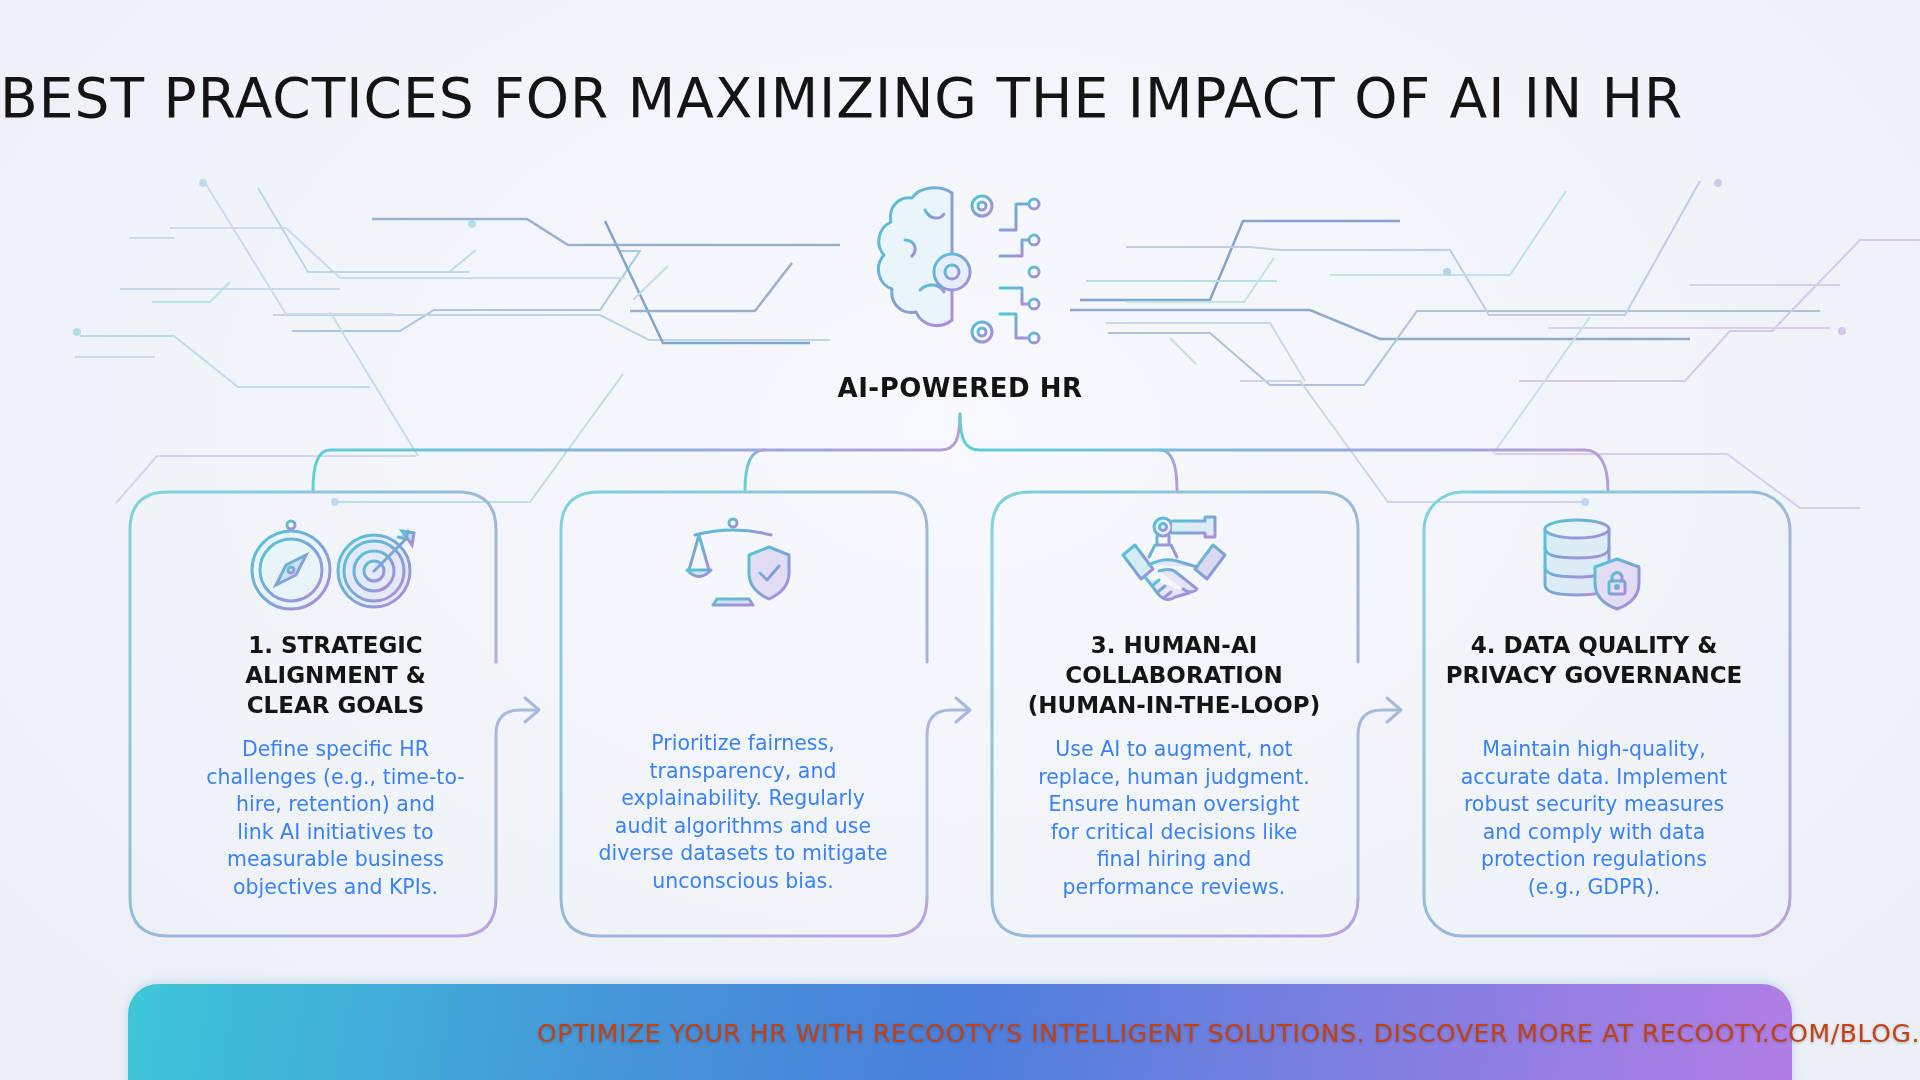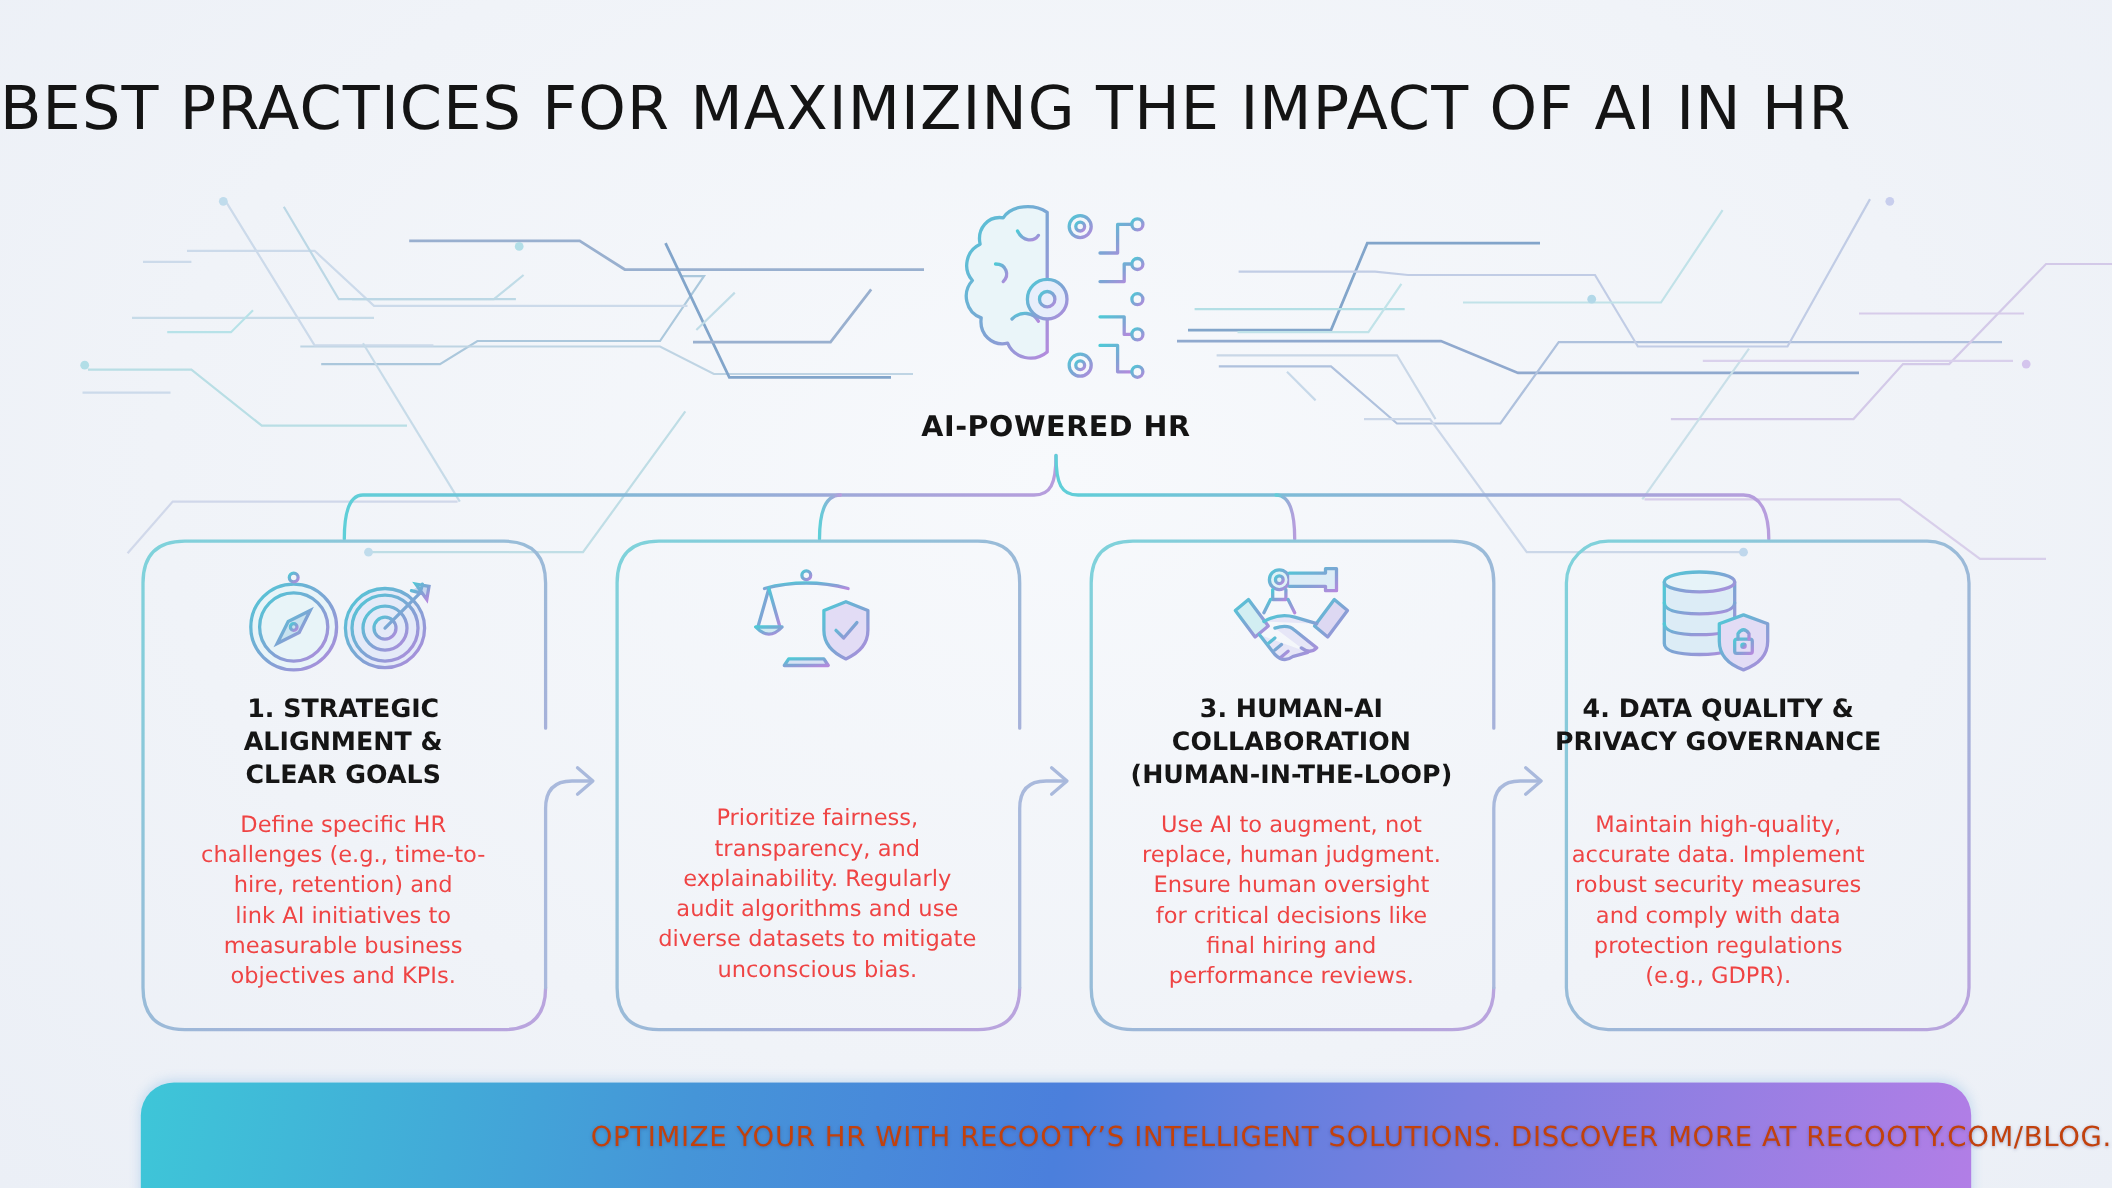--- a/index.html
+++ b/index.html
@@ -24,21 +24,21 @@
     position:absolute; top:490px; width:364px; height:446px;
   }
   .card .icon { position:absolute; left:0; right:0; top:25px; height:100px; display:flex; justify-content:center; }
   .card .heading {
     position:absolute; left:10px; right:10px; top:140px; text-align:center;
     font-size:23px; font-weight:700; line-height:30px; color:#151515;
     font-family: "DejaVu Sans", sans-serif; white-space:pre-line;
   }
   .card .body {
     position:absolute; left:12px; right:12px; text-align:center;
-    font-size:20.5px; line-height:27.5px; color:#ef4444; white-space:pre-line;
+    font-size:20.5px; line-height:27.5px; color:#3b82f6; white-space:pre-line;
     font-family: "DejaVu Sans", sans-serif;
   }
   .banner {
     position:absolute; left:128px; top:984px; width:1664px; height:120px;
     border-radius:30px 30px 0 0;
     background: linear-gradient(100deg, #3ec6d8 0%, #4595d8 30%, #4b7fdc 50%, #7b7fe0 72%, #b27ee6 100%);
     box-shadow: 0 -2px 10px rgba(70,150,220,0.25);
   }
   .banner-text {
     position:absolute; left:0; right:0; top:1019px; text-align:right;
@@ -177,21 +177,21 @@
     <path d="M 927,898 L 927,735 Q 927,710 951,710 L 969,710"></path>
     <polyline points="956,698 970,710 956,722"></polyline>
     <path d="M 1358,898 L 1358,735 Q 1358,710 1382,710 L 1400,710"></path>
     <polyline points="1387,698 1401,710 1387,722"></polyline>
   </g>
 </svg>
 
 <div class="title">BEST PRACTICES FOR MAXIMIZING THE IMPACT OF AI IN HR</div>
 <div class="hub-label">AI-POWERED HR</div>
 
-<div class="card" style="left:130px;">
+<div class="card" style="left:130px;padding-left:47px;">
   <div class="icon">
     <svg width="180" height="100" viewBox="0 0 180 100">
       <g fill="none" stroke="url(#gIcon)" stroke-width="3" stroke-linecap="round">
         <circle cx="45" cy="55" r="39" fill="#e8f4f8"></circle>
         <circle cx="45" cy="55" r="31"></circle>
         <circle cx="45" cy="10" r="4"></circle>
         <line x1="45" y1="14" x2="45" y2="16"></line>
         <line x1="45" y1="30" x2="45" y2="35"></line>
           <line x1="45" y1="75" x2="45" y2="80"></line>
         <line x1="20" y1="55" x2="25" y2="55"></line>
@@ -266,21 +266,21 @@
 COLLABORATION
 (HUMAN-IN-THE-LOOP)</div>
   <div class="body" style="top:246px;">Use AI to augment, not
 replace, human judgment.
 Ensure human oversight
 for critical decisions like
 final hiring and
 performance reviews.</div>
 </div>
 
-<div class="card" style="left:1380px;">
+<div class="card" style="left:1412px;">
   <div class="icon">
     <svg width="110" height="100" viewBox="0 0 110 100">
       <g fill="none" stroke="url(#gIcon)" stroke-width="3" stroke-linecap="round" stroke-linejoin="round">
         <path d="M 6,14 L 6,70 Q 6,80 38,80 Q 70,80 70,70 L 70,14" fill="#dcecf6"></path>
         <ellipse cx="38" cy="14" rx="32" ry="9" fill="#e6f3f8"></ellipse>
         <path d="M 6,33 Q 6,43 38,43 Q 70,43 70,33"></path>
         <path d="M 6,52 Q 6,62 38,62 Q 64,62 68,55"></path>
       </g>
       <g fill="none" stroke="url(#gIcon)" stroke-width="3" stroke-linecap="round" stroke-linejoin="round">
         <path d="M 78,44 L 100,52 L 100,68 Q 100,86 78,94 Q 56,86 56,68 L 56,52 Z" fill="#e2dcf5"></path>

